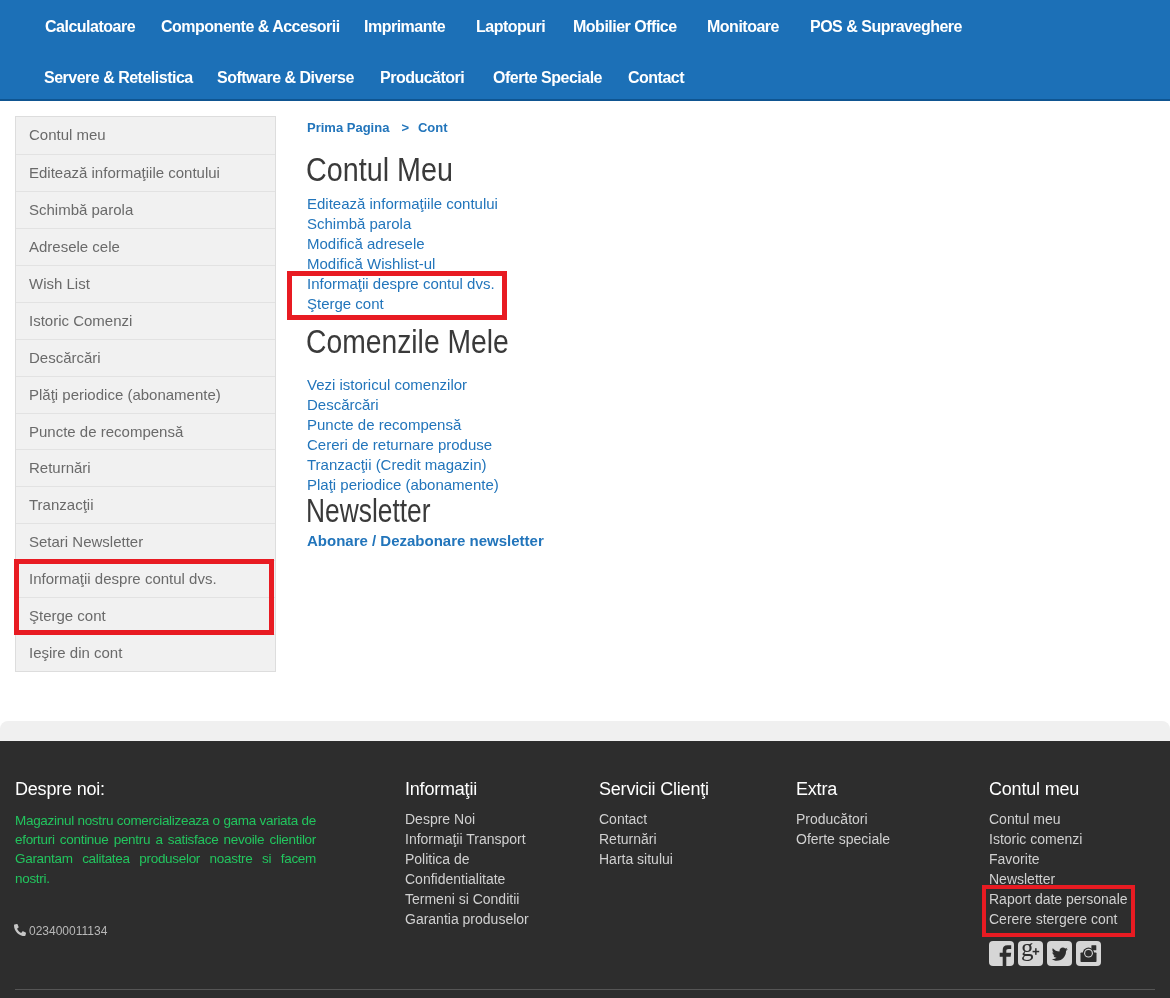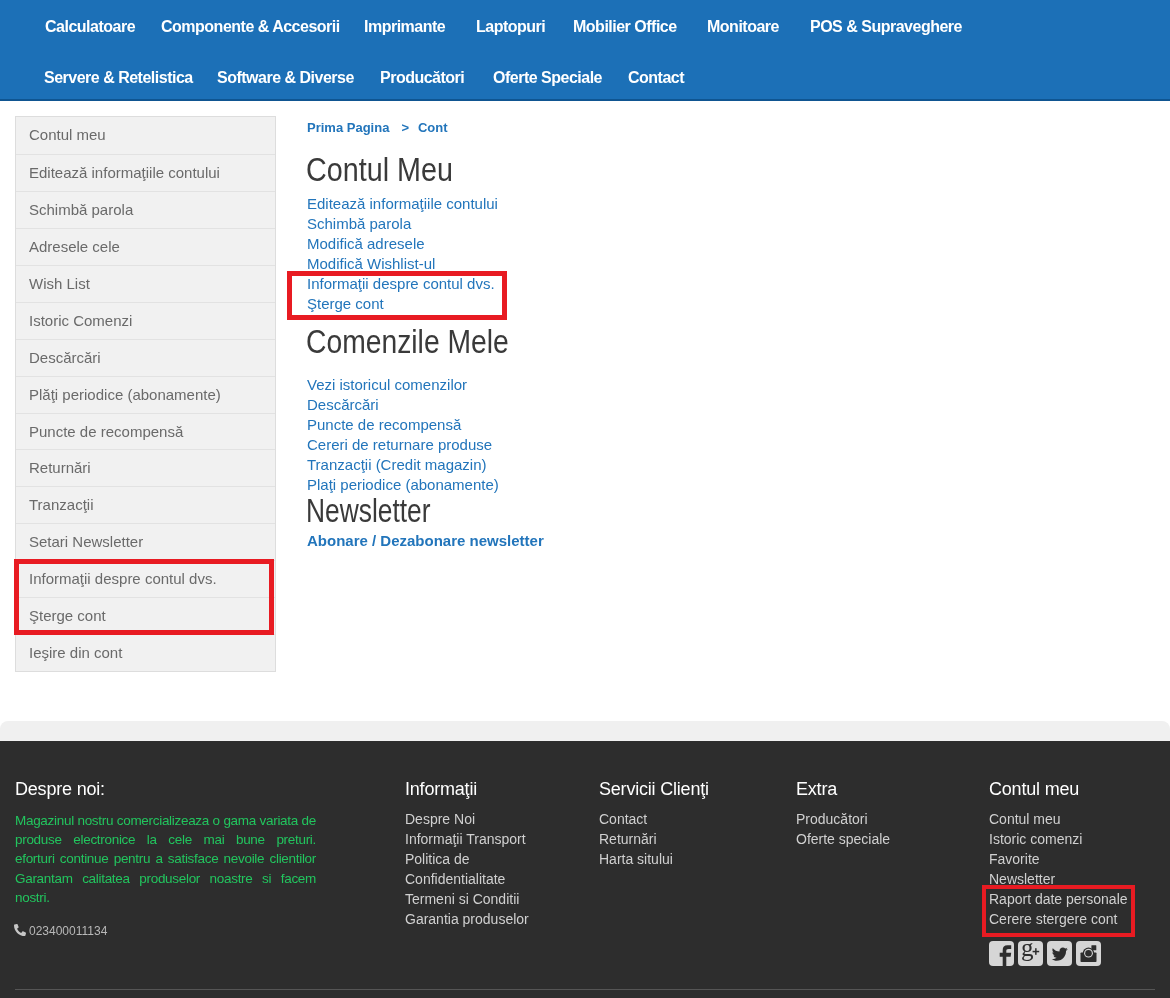--- a/index.html
+++ b/index.html
@@ -113,21 +113,20 @@
 </div>
 
 <div class="redbox" style="left:13.5px; top:558.5px; width:260px; height:76px;"></div>
 <div class="redbox" style="left:287px; top:271px; width:220px; height:49px;"></div>
 
 <div class="prefoot"></div>
 <div class="footer">
   <h3 style="left:15px">Despre noi:</h3>
   <div class="about">
     <div>Magazinul nostru comercializeaza o gama variata de</div>
-    <div>produse electronice la cele mai bune preturi.</div>
     <div>eforturi continue pentru a satisface nevoile clientilor</div>
     <div>Garantam calitatea produselor noastre si facem</div>
     <div class="last">nostri.</div>
   </div>
   <div class="phone"><svg width="12" height="12" viewBox="0 0 512 512" style="vertical-align:-1px;margin-right:3px;transform:scaleX(-1)">
         <path fill="#c6c6c6" d="M493.4 24.6l-104-24c-11.3-2.6-22.9 3.3-27.5 13.9l-48 112c-4.2 9.8-1.4 21.3 6.9 28l60.6 49.6c-36 76.7-98.9 140.5-177.2 177.2l-49.6-60.6c-6.8-8.3-18.2-11.1-28-6.9l-112 48C3.9 366.5-2 378.1.6 389.4l24 104C27.1 504.2 36.7 512 48 512c256.1 0 464-207.5 464-464 0-11.2-7.7-20.9-18.6-23.4z"></path>
       </svg>023400011134</div>
 
   <h3 style="left:405px">Informaţii</h3>
   <div class="fcol" style="left:405px">

